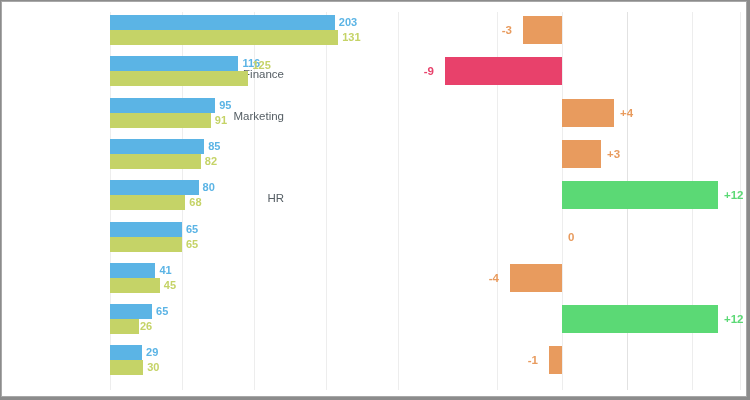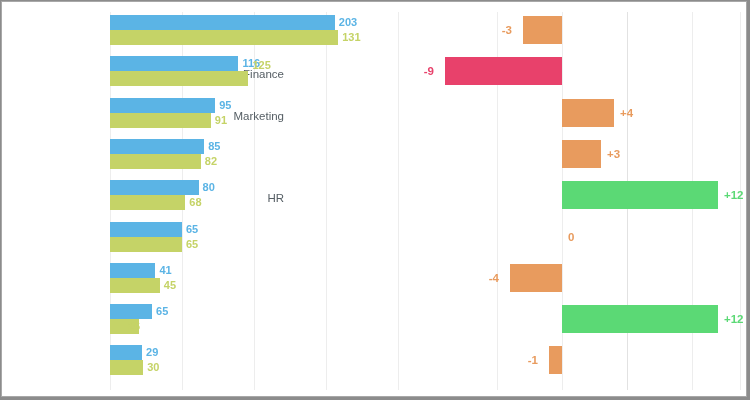--- a/index.html
+++ b/index.html
@@ -106,21 +106,21 @@
         <div class="val val-cur" style="left: 157.415px; top: 0px;">41</div>
         <div class="bar bar-prev" style="left: 108px; top: 15px; width: 49.8462px;"></div>
         <div class="val val-prev" style="left: 161.846px; top: 15px;">45</div>
         <div class="dbar" style="left: 508px; top: 1px; width: 52px; background: rgb(232, 155, 94);"></div>
         <div class="dval" style="top: 1px; color: rgb(232, 155, 94); left: auto; right: 247px;">-4</div>
       </div>
       <div class="row" style="top: 302.1px;">
         <div class="bar bar-cur" style="left: 108px; top: 0px; width: 42.0923px;"></div>
         <div class="val val-cur" style="left: 154.092px; top: 0px;">65</div>
         <div class="bar bar-prev" style="left: 108px; top: 15px; width: 28.8px;"></div>
-        <div class="val val-prev" style="left: 126px; top: 15px;">26</div>
+        <div class="val val-prev" style="left: 138px; top: 15px;">26</div>
         <div class="dbar" style="left: 560px; top: 1px; width: 156px; background: rgb(91, 217, 117);"></div>
         <div class="dval" style="top: 1px; color: rgb(91, 217, 117); left: 722px;">+12</div>
       </div>
       <div class="row" style="top: 343.4px;">
         <div class="bar bar-cur" style="left: 108px; top: 0px; width: 32.1231px;"></div>
         <div class="val val-cur" style="left: 144.123px; top: 0px;">29</div>
         <div class="bar bar-prev" style="left: 108px; top: 15px; width: 33.2308px;"></div>
         <div class="val val-prev" style="left: 145.231px; top: 15px;">30</div>
         <div class="dbar" style="left: 547px; top: 1px; width: 13px; background: rgb(232, 155, 94);"></div>
         <div class="dval" style="top: 1px; color: rgb(232, 155, 94); left: auto; right: 208px;">-1</div>

